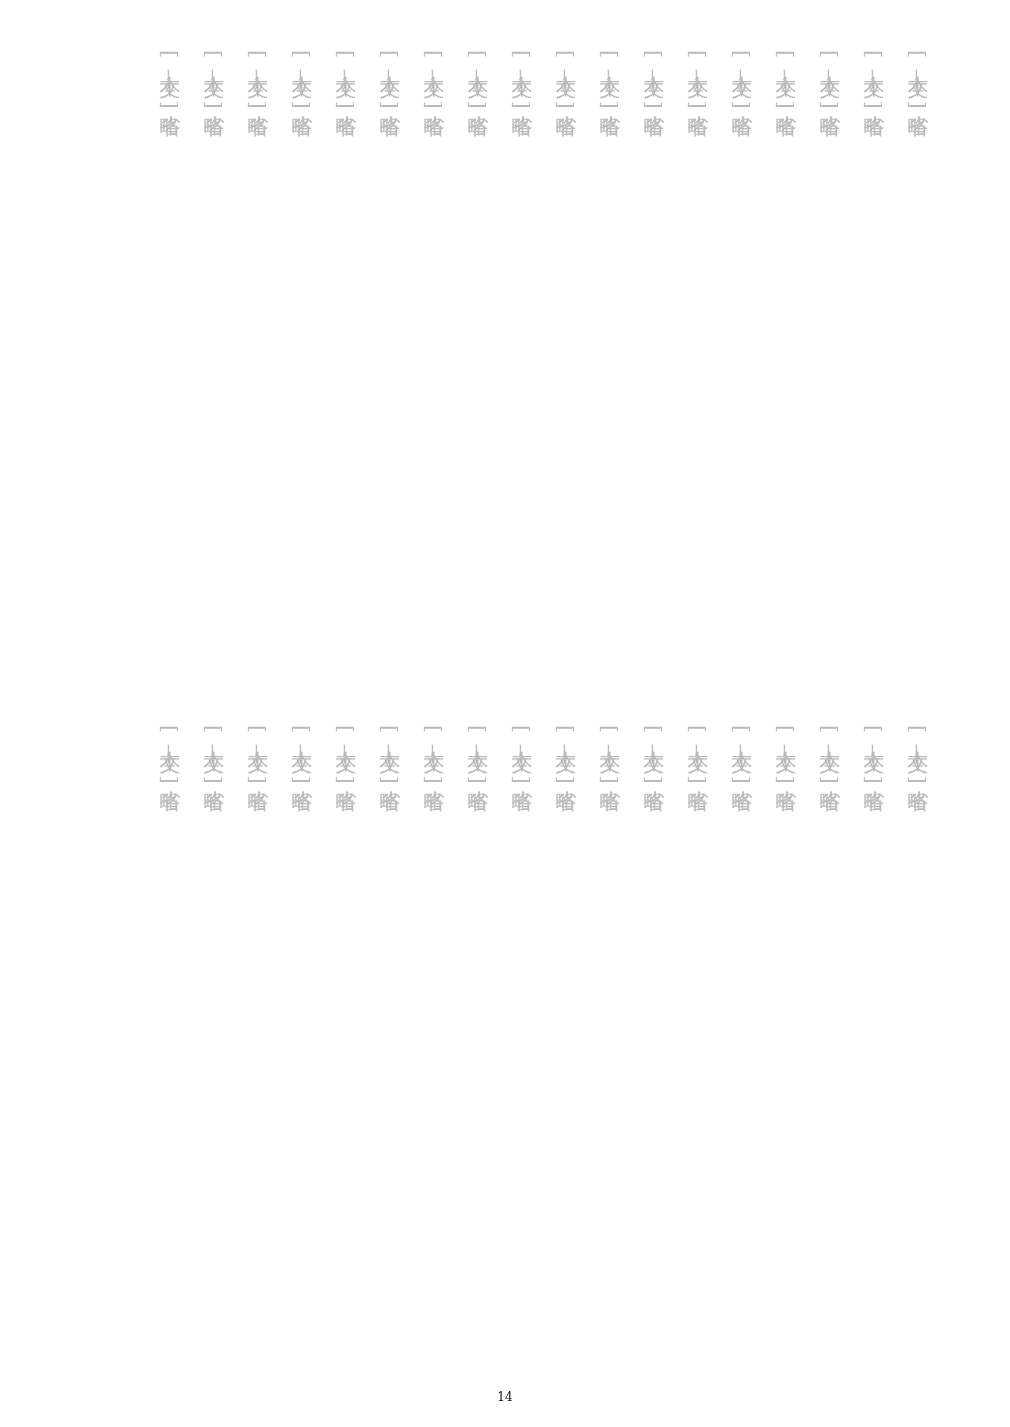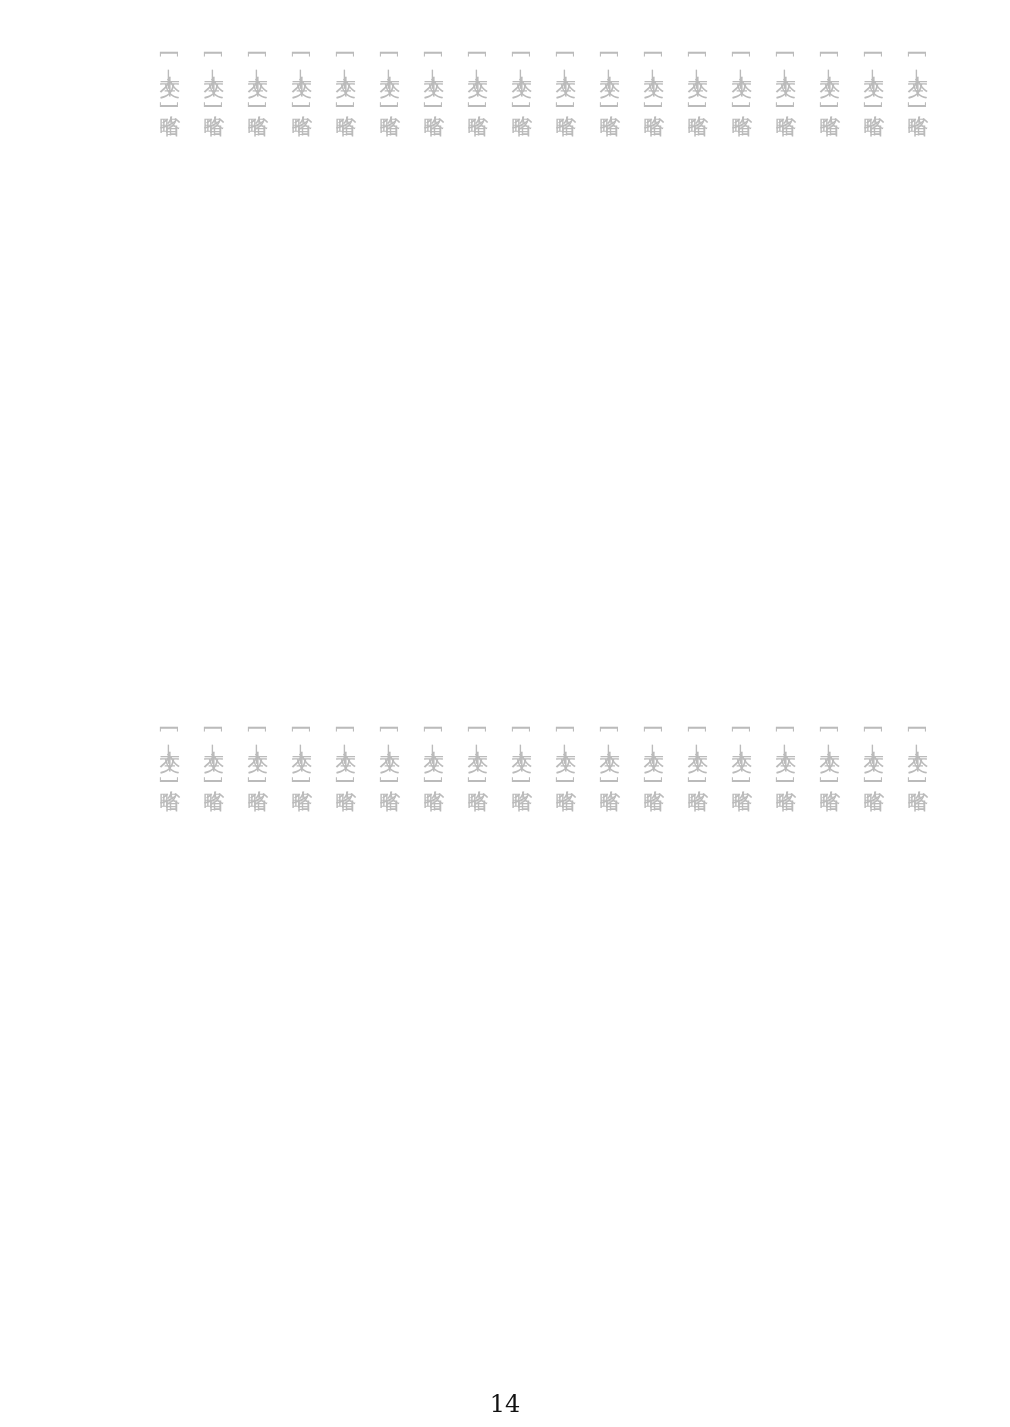--- a/index.html
+++ b/index.html
@@ -4,21 +4,21 @@
 <style>
   html, body { margin: 0; padding: 0; background: #ffffff; }
   body { width: 1010px; height: 1427px; position: relative; overflow: hidden;
          font-family: "DejaVu Serif", serif; color: #111; }
   .block { position: absolute; writing-mode: vertical-rl; font-size: 21px;
            line-height: 44px; letter-spacing: 1px; }
   .block-top { right: 70px; top: 50px; height: 620px; width: 830px; }
   .block-bottom { right: 70px; top: 725px; height: 640px; width: 830px; }
   .col { display: block; color: #bbb; }
   .page-num { position: absolute; left: 0; right: 0; top: 1390px; text-align: center;
-              font-size: 24px; font-family: "DejaVu Serif", serif; }
+              font-size: 12px; font-family: "DejaVu Serif", serif; }
 </style>
 </head>
 <body>
 
 <div class="block block-top" id="top">
     <span class="col">[本文 — 省略]</span>
     <span class="col">[本文 — 省略]</span>
     <span class="col">[本文 — 省略]</span>
     <span class="col">[本文 — 省略]</span>
     <span class="col">[本文 — 省略]</span>

